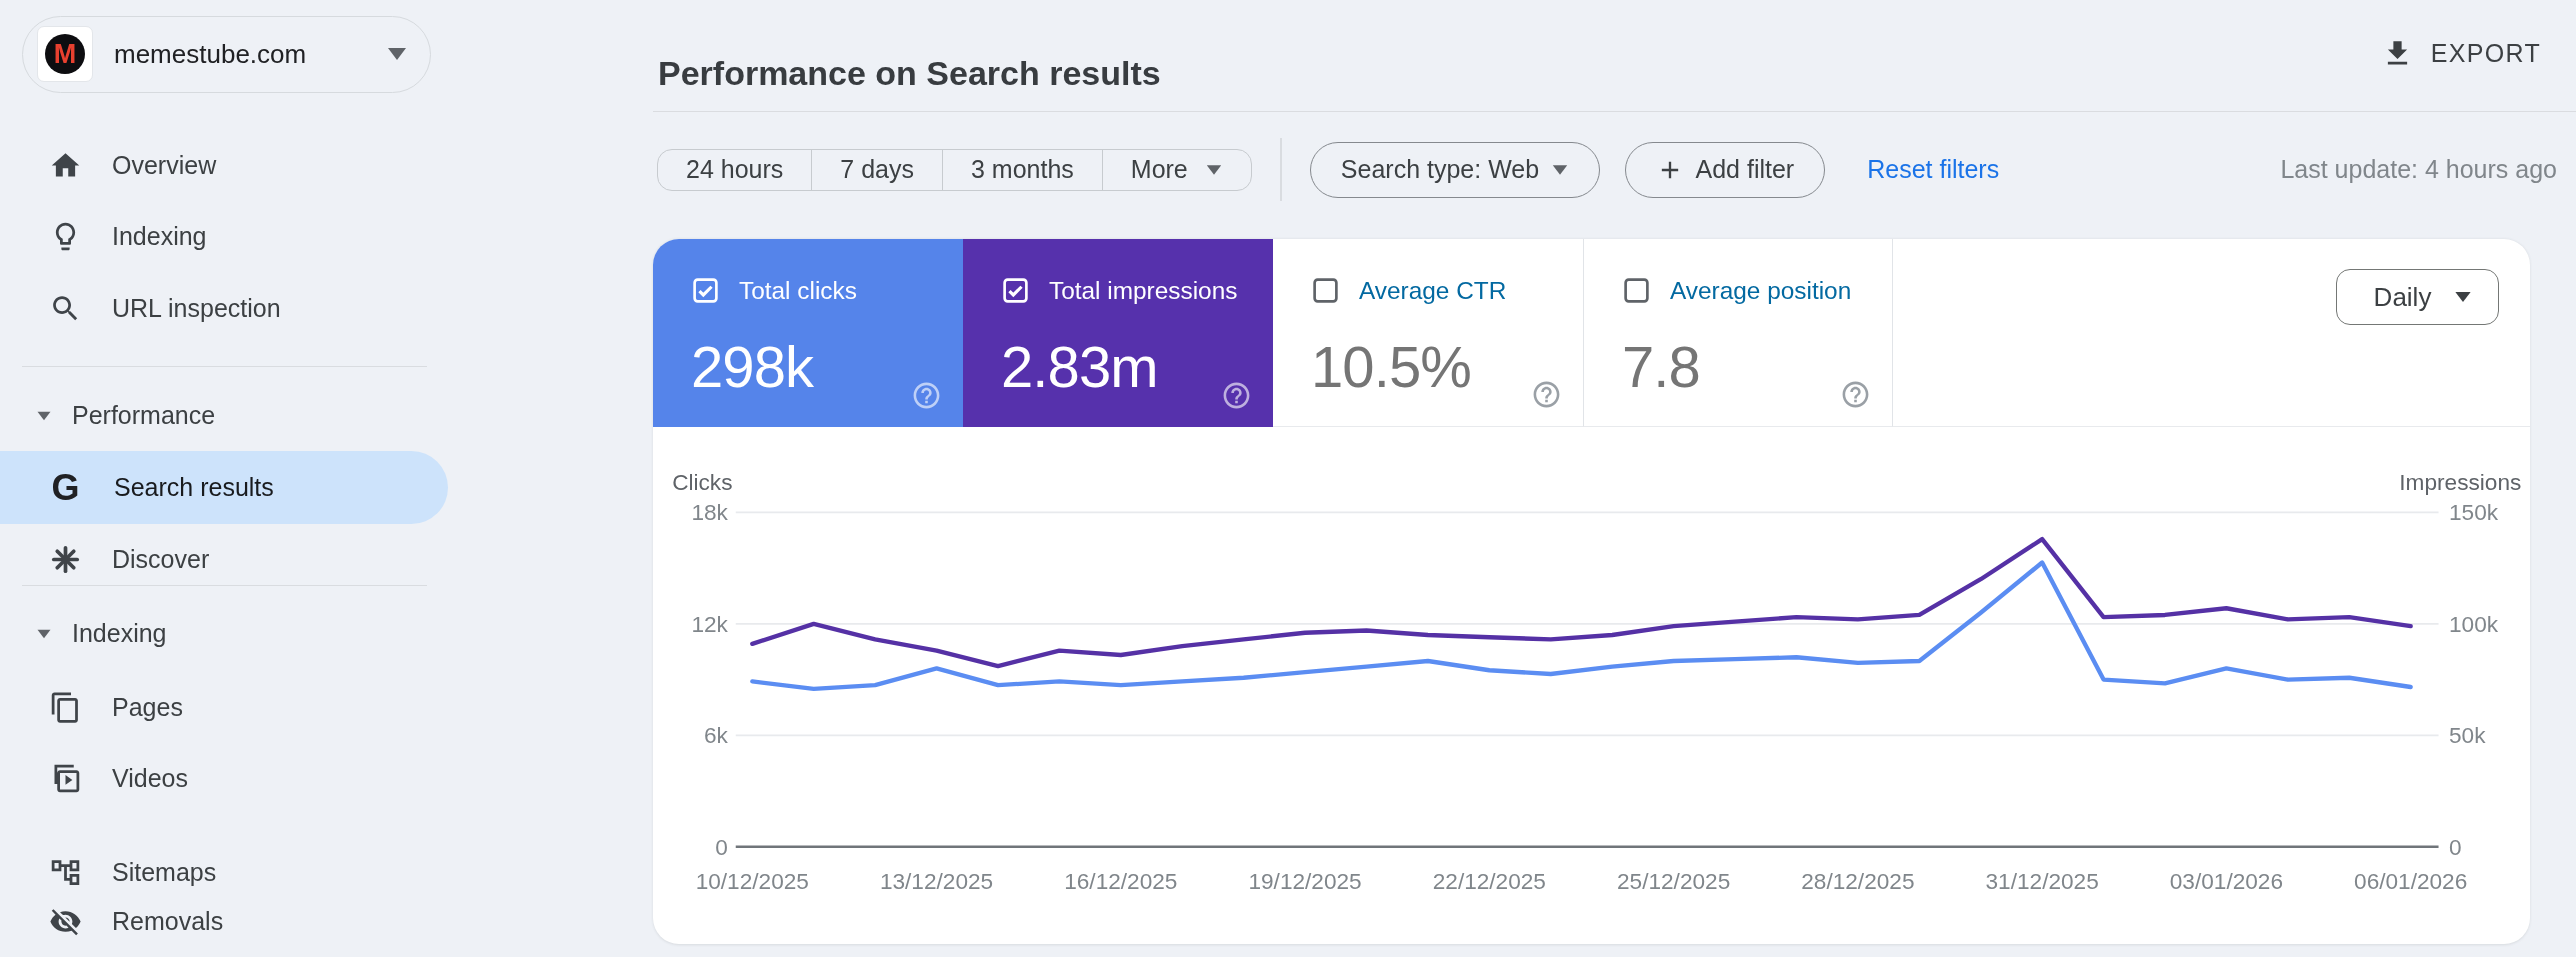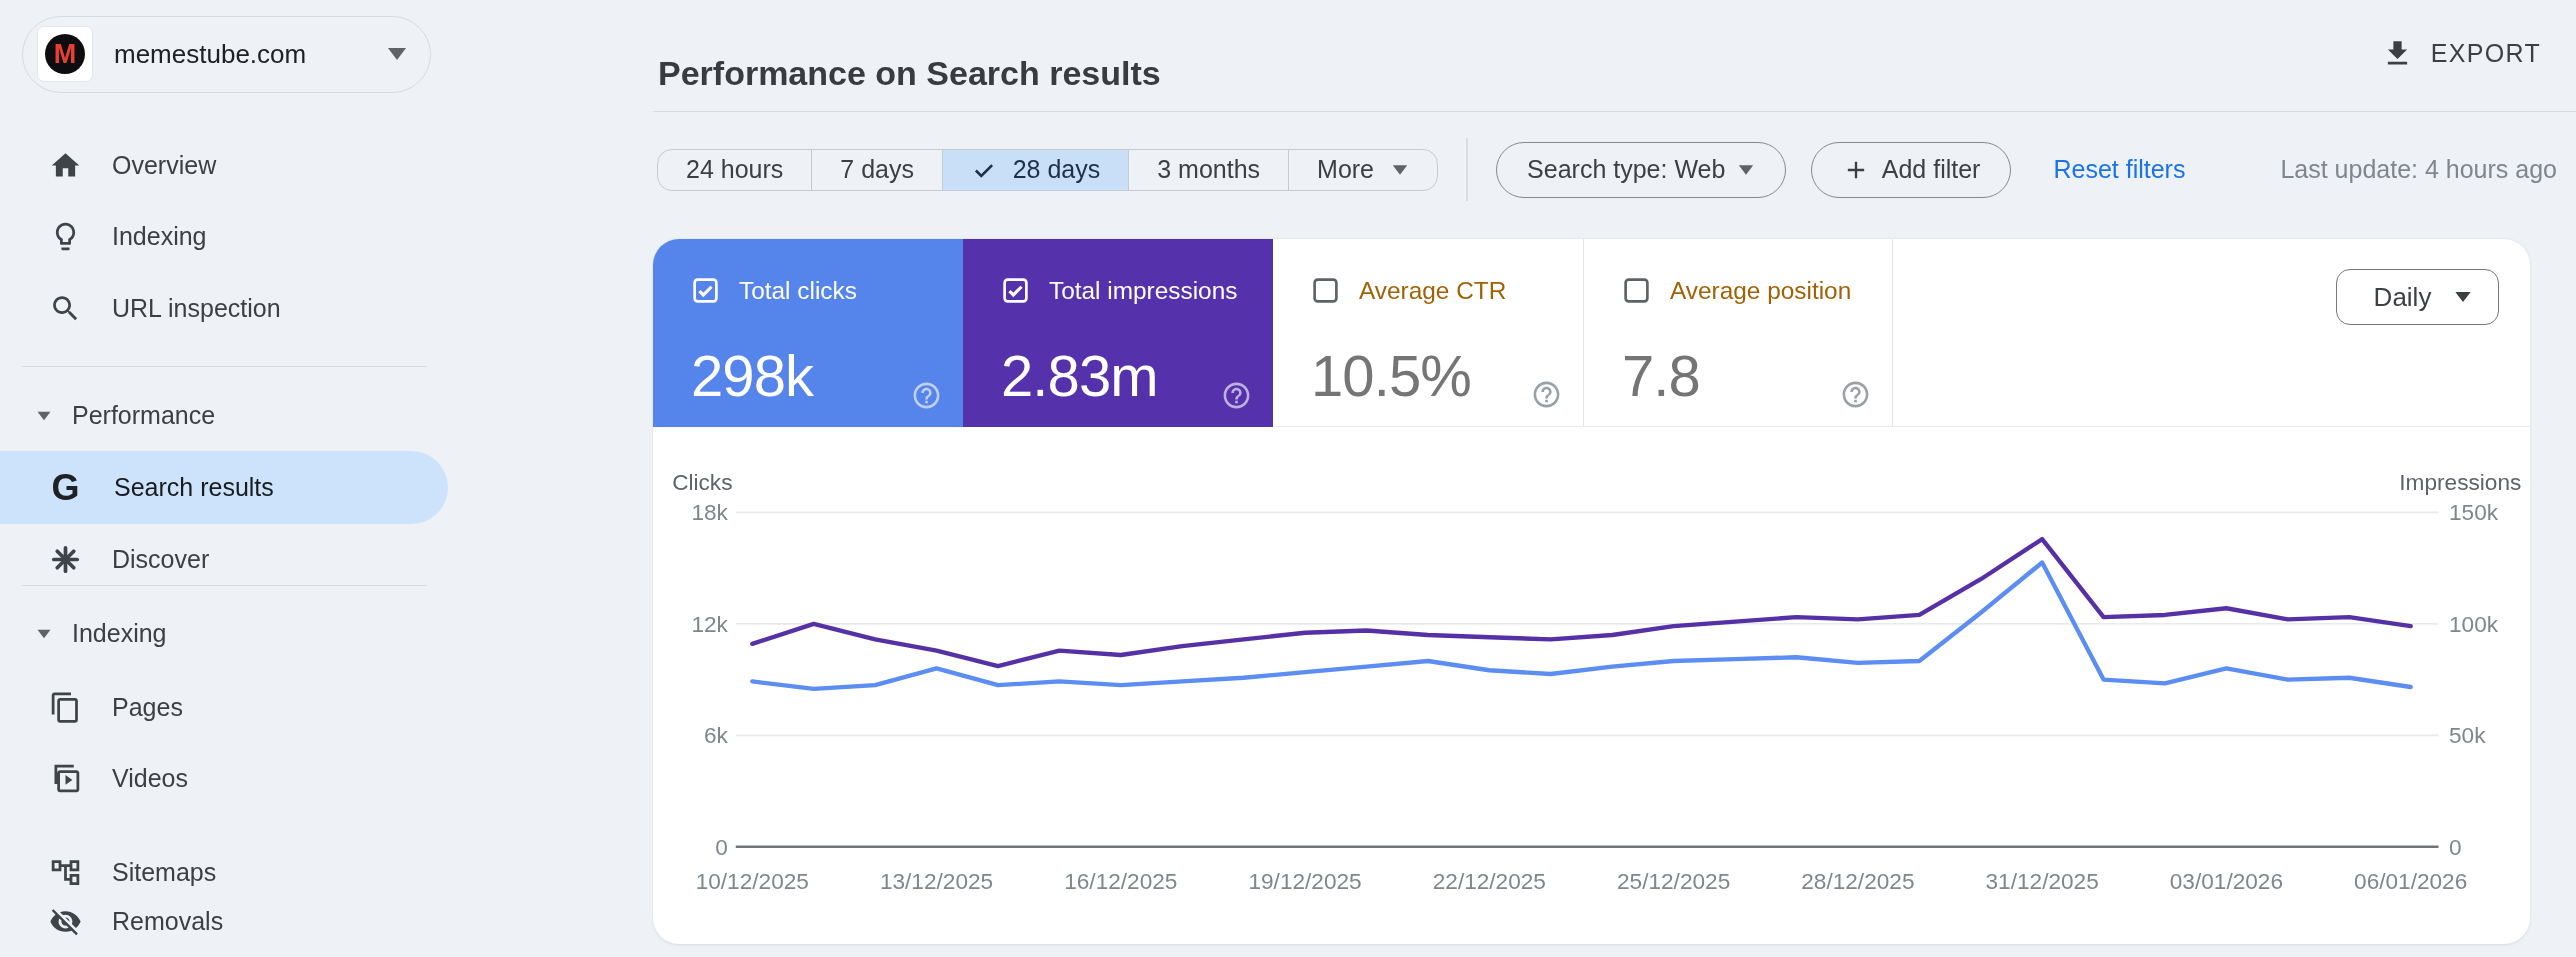--- a/index.html
+++ b/index.html
@@ -61,25 +61,25 @@
   .pill + .pill{margin-left:24.4px}
   .reset{margin-left:42px;color:#1a73e8;font-size:25px;cursor:pointer;white-space:nowrap}
   .lastupdate{margin-left:auto;font-size:25px;color:#80868b;cursor:default;white-space:nowrap}
   
   .panel{position:absolute;left:653px;top:239px;width:1877px;height:705px;background:#fff;
     border-radius:26px;box-shadow:0 0.9px 2.6px rgba(60,64,67,.12);overflow:hidden}
   .tiles{display:flex;height:188px}
   .tile{width:310px;flex:none;box-sizing:border-box;position:relative;padding:37px 0 0 38px;cursor:pointer}
   .trow{display:flex;align-items:center;gap:19px}
   .tlabel{font-size:24.4px}
-  .tvalue{font-size:58px;margin-top:37px;letter-spacing:-0.9px}
+  .tvalue{font-size:58px;margin-top:28px;letter-spacing:-0.9px}
   .tile-blue{background:#5584ea;color:#fff}
   .tile-purple{background:#5631ac;color:#fff}
   .tile-white{background:#fff;border-bottom:1.7px solid #e8eaed}
-  .tile-white .tlabel{color:#a16207}
+  .tile-white .tlabel{color:#0369a1}
   .tile-white .tvalue{color:#757575}
   .tile-pos{border-left:1.7px solid #e1e4e8;border-right:1.7px solid #e1e4e8}
   .cbx{width:29px;height:29px;flex:none}
   .tile-blue .cbx,.tile-purple .cbx{stroke:#fff}
   .tile-white .cbx{stroke:#5f6368}
   .help{position:absolute;right:21px;bottom:15.7px;width:31px;height:31px}
   .tile-blue .help,.tile-purple .help{fill:rgba(255,255,255,.62)}
   .tile-white .help{fill:#9aa0a6}
   .tfiller{flex:1;border-bottom:1.7px solid #e8eaed}
   .daily{position:absolute;top:30px;right:31px;height:56px;box-sizing:border-box;display:flex;
@@ -203,26 +203,20 @@
 
 <div class="hdiv"></div>
 
 <div class="toolbar">
   <div class="chipgroup">
     <div class="chip">
       <span>24 hours</span>
     </div>
     <div class="chip">
       <span>7 days</span>
-    </div>
-    <div class="chip sel">
-      <svg class="chipcheck" viewBox="0 0 24 24">
-          <path d="M4.5 12.5l5 5 10-10" fill="none" stroke-width="2.4"></path>
-        </svg>
-      <span>28 days</span>
     </div>
     <div class="chip">
       <span>3 months</span>
     </div>
     <div class="chip">
       <span>More</span>
       <span class="caret"></span>
     </div>
   </div>
 

